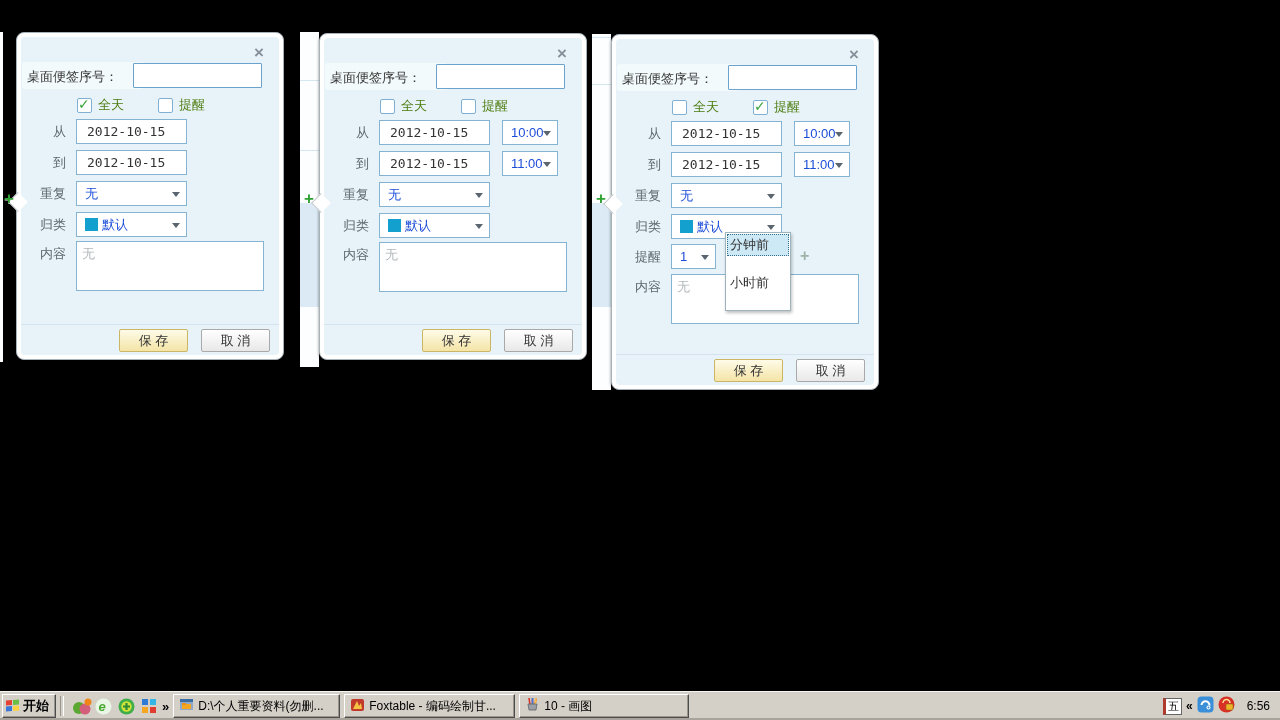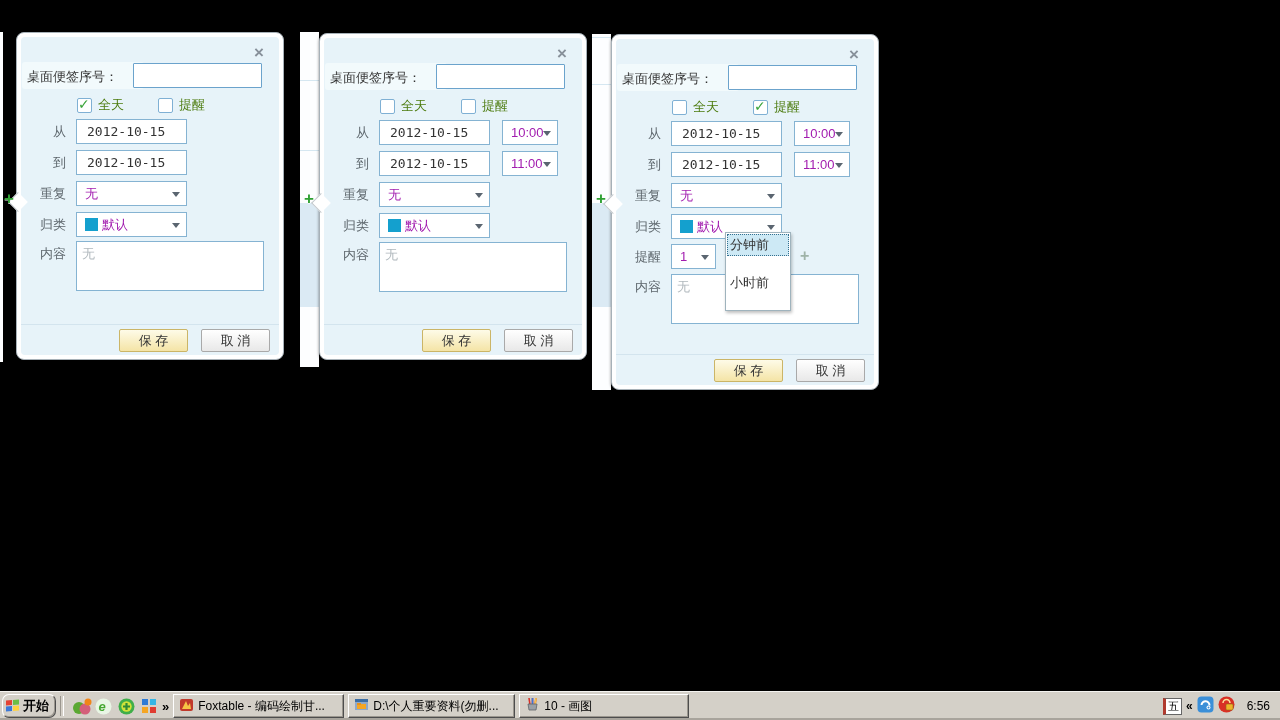--- a/index.html
+++ b/index.html
@@ -31,21 +31,21 @@
   .cb.checked::after{content:"✓";position:absolute;left:0px;top:-3px;color:#3ba53b;
     font-size:14px;font-weight:bold;}
   .cblabel{font-size:13px;color:#4d7c0f;margin-left:6px;}
   .cb2{margin-left:34px;}
   .frow{position:absolute;left:0;right:0;height:25px;display:flex;}
   .lbl{width:45px;text-align:right;font-size:13px;color:#5d666c;line-height:25px;flex:0 0 45px;}
   .fld{margin-left:10px;}
   .date{width:111px;height:25px;border:1px solid #85b3d2;background:#fff;box-sizing:border-box;
     font-family:"DejaVu Sans Mono",monospace;font-size:13px;padding:0 0 0 10px;color:#333;}
   .combo{position:relative;height:25px;border:1px solid #85b3d2;background:#fff;box-sizing:border-box;
-    font-size:13px;color:#a21caf;line-height:23px;padding-left:8px;cursor:pointer;}
+    font-size:13px;color:#1d4ed8;line-height:23px;padding-left:8px;cursor:pointer;}
   .combo .arr{position:absolute;right:6px;top:10px;width:0;height:0;
     border-left:4px solid transparent;border-right:4px solid transparent;border-top:5px solid #5a6570;}
   .combo.w111{width:111px;}
   .combo.time{position:absolute;left:178px;top:0;width:56px;}
   .swatch{display:inline-block;width:13px;height:13px;background:#14a0ce;vertical-align:-2px;margin-right:4px;}
   .ta{width:188px;height:50px;border:1px solid #85b3d2;background:#fff;box-sizing:border-box;
     resize:none;font-size:13px;color:#333;padding:3px 5px;font-family:inherit;}
   .ta::placeholder{color:#b0b8bd;}
   .sep{position:absolute;left:0;right:0;bottom:30px;height:1px;background:#d3e4ee;}
   .btn{position:absolute;bottom:3px;width:69px;height:23px;border-radius:2px;font-size:13px;
@@ -62,21 +62,21 @@
   .droplist{position:absolute;left:109px;top:193px;width:64px;background:#fff;border:1px solid #9fb3bd;
     box-shadow:1px 2px 3px rgba(0,0,0,.25);z-index:9;font-size:13px;color:#333;}
   .dropitem{height:20px;line-height:20px;padding:16px 3px;margin:1px;cursor:pointer;}
   .dropitem.sel{background:#cde9f5;border:1px dotted #35708f;padding:0 2px;}
 
   
   .taskbar{position:absolute;left:0;bottom:0;width:1280px;height:28px;background:#d4d0c8;
     border-top:1px solid #f4f3f0;box-shadow:inset 0 -2px 0 #a8a49c;display:flex;align-items:center;z-index:20;}
   .raised{background:#d4d0c8;border:1px solid;border-color:#ffffff #4d4d4d #4d4d4d #ffffff;
     box-shadow:inset -1px -1px 0 #9a968e;}
-  .startbtn{height:22px;margin-left:2px;display:flex;align-items:center;padding:0 6px 0 3px;cursor:pointer;border-radius:7px;}
+  .startbtn{height:22px;margin-left:2px;display:flex;align-items:center;padding:0 6px 0 3px;cursor:pointer;}
   .startbtn .stxt{font-size:13px;font-weight:bold;color:#000;margin-left:3px;}
   .flag{width:14px;height:13px;display:grid;grid-template-columns:6px 6px;grid-template-rows:5px 5px;
     gap:1px;transform:skewY(-4deg);}
   .flag i{display:block;}
   .vdiv{width:2px;height:20px;margin:0 4px;border-left:1px solid #9a968e;border-right:1px solid #fff;}
   .ql{display:flex;align-items:center;gap:6px;margin-left:4px;}
   .qlicon{width:17px;height:17px;position:relative;cursor:pointer;}
   .chev{font-size:13px;font-weight:bold;color:#000;margin:0 4px;cursor:pointer;}
   .tbtn{height:22px;display:flex;align-items:center;padding:0 5px;margin-right:4px;cursor:pointer;
     font-size:12px;color:#000;white-space:nowrap;overflow:hidden;}
@@ -319,39 +319,39 @@
       <svg width="16" height="16" viewBox="0 0 16 16">
           <rect x="1" y="1" width="6" height="6" fill="#2e7bd6"></rect>
           <rect x="9" y="1" width="6" height="6" fill="#35b5e5"></rect>
           <rect x="1" y="9" width="6" height="6" fill="#f5a623"></rect>
           <rect x="9" y="9" width="6" height="6" fill="#e03c31"></rect>
         </svg>
     </span>
   </div>
   <span class="chev">»</span>
 
-  <div class="tbtn raised" style="width:159px">
-    <span class="tico">
-      <svg width="15" height="15" viewBox="0 0 15 15">
-          <rect x="1" y="2" width="13" height="12" rx="2" fill="#c0392b"></rect>
-          <path d="M3 12 L7 4 L9 9 L11 6 L12 12 Z" fill="#f6c445"></path>
-        </svg>
-    </span>
-    <span class="tlab">Foxtable - 编码绘制甘...</span>
-  </div>
   <div class="tbtn raised" style="width:155px">
     <span class="tico">
       <svg width="15" height="15" viewBox="0 0 15 15">
           <rect x="1" y="2" width="13" height="11" fill="#8fa8c8"></rect>
           <rect x="1" y="2" width="13" height="3" fill="#3b6ea5"></rect>
           <rect x="3" y="7" width="9" height="5" fill="#f5a623"></rect>
           <rect x="3" y="6" width="4" height="2" fill="#e8921a"></rect>
         </svg>
     </span>
     <span class="tlab">D:\个人重要资料(勿删...</span>
+  </div>
+  <div class="tbtn raised" style="width:159px">
+    <span class="tico">
+      <svg width="15" height="15" viewBox="0 0 15 15">
+          <rect x="1" y="2" width="13" height="12" rx="2" fill="#c0392b"></rect>
+          <path d="M3 12 L7 4 L9 9 L11 6 L12 12 Z" fill="#f6c445"></path>
+        </svg>
+    </span>
+    <span class="tlab">Foxtable - 编码绘制甘...</span>
   </div>
   <div class="tbtn raised" style="width:158px">
     <span class="tico">
       <svg width="15" height="15" viewBox="0 0 15 15">
           <path d="M4 1 L5 8 M7.5 1 L7.5 8 M11 1 L10 8" stroke-width="1.6" stroke="#d93025" fill="none"></path>
           <path d="M7.5 1 L7.5 8" stroke="#3b78d8" stroke-width="1.6"></path>
           <path d="M11 1 L10 8" stroke="#f6c445" stroke-width="1.6"></path>
           <path d="M3 7 L12 7 L11 13 L4 13 Z" fill="#9aa0a6" stroke="#5f6368" stroke-width="0.8"></path>
         </svg>
     </span>

